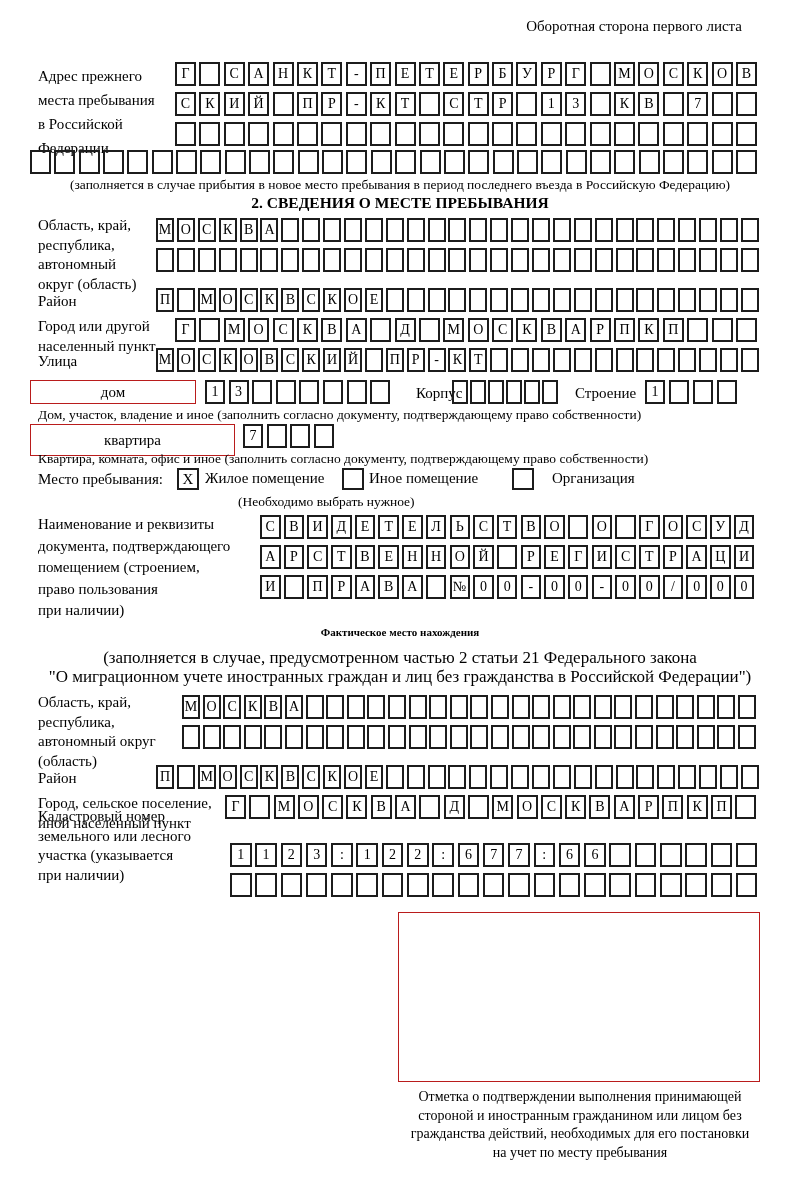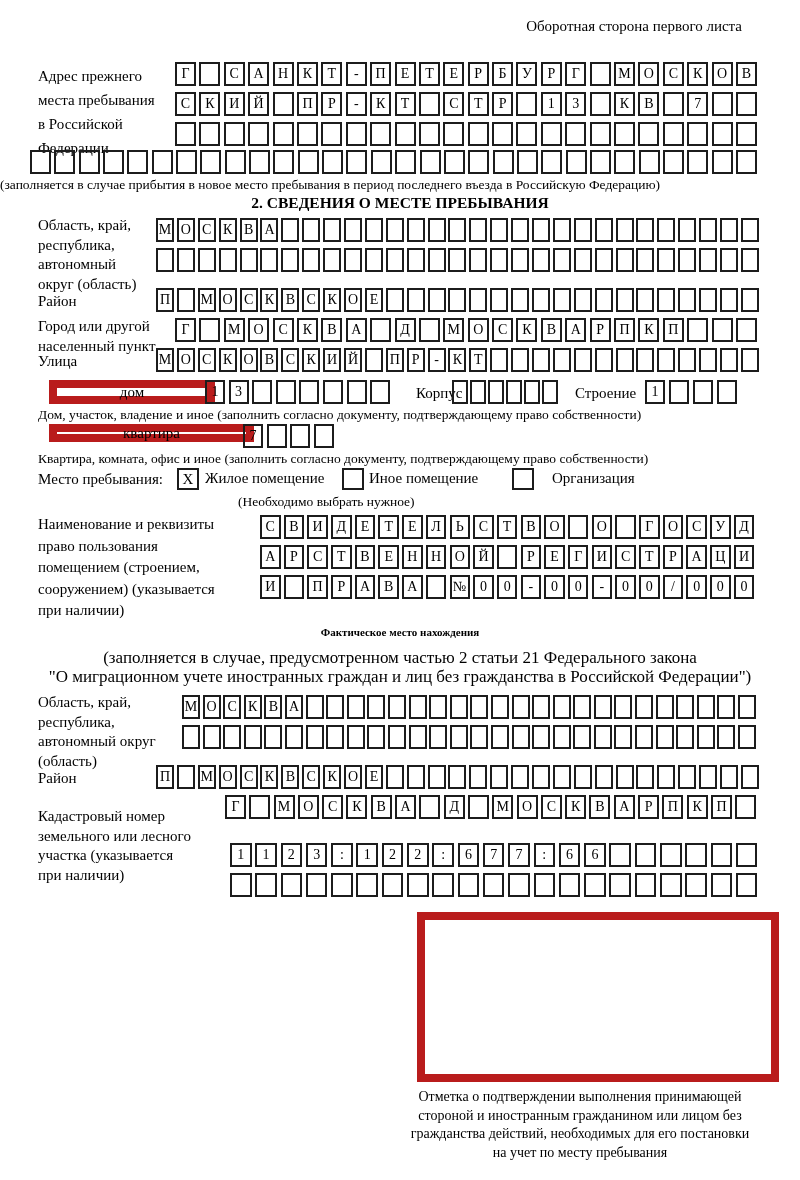--- a/index.html
+++ b/index.html
@@ -4,21 +4,21 @@
 <style>
   html,body{margin:0;padding:0;background:#fff;}
   #form{position:relative;width:800px;height:1180px;background:#fff;overflow:hidden;
         font-family:"Liberation Serif",serif;color:#000;}
   .label{position:absolute;font-size:15px;line-height:19.5px;font-family:Liberation Serif, serif;}
   .cap{position:absolute;font-size:13.5px;}
   .title{position:absolute;left:0;width:100%;text-align:center;font-weight:bold;font-size:15.5px;}
   .boxrow{position:absolute;display:flex;gap:var(--g,3.4px);}
   .cell{flex:0 0 var(--w,21px);height:var(--h,24px);border:2px solid #1c1c1c;box-sizing:border-box;
         display:flex;align-items:center;justify-content:center;font-size:14px;line-height:1;}
-  .rect{position:absolute;border:8px solid #b91c1c;box-sizing:border-box;margin-left:19px;}
+  .rect{position:absolute;border:1px solid #b91c1c;box-sizing:border-box;}
   .rect.named{display:flex;align-items:center;justify-content:center;font-size:15px;}
   .chk{position:absolute;width:22px;height:22px;border:2px solid #1c1c1c;box-sizing:border-box;
        display:flex;align-items:center;justify-content:center;font-size:15px;}
   .opt{position:absolute;font-size:15px;}
   .centerlines{position:absolute;text-align:center;font-size:17px;line-height:18.5px;}
 </style>
 </head>
 <body>
 
 <div id="form">
@@ -134,21 +134,21 @@
       <div class="cell"></div>
       <div class="cell"></div>
       <div class="cell"></div>
       <div class="cell"></div>
       <div class="cell"></div>
       <div class="cell"></div>
       <div class="cell"></div>
       <div class="cell"></div>
       <div class="cell"></div>
     </div>
-  <div class="cap" style="left:0;top:177px;width:100%;text-align:left">(заполняется в случае прибытия в новое место пребывания в период последнего въезда в Российскую Федерацию)</div>
+  <div class="cap" style="left:0;top:177px;width:100%;text-align:center">(заполняется в случае прибытия в новое место пребывания в период последнего въезда в Российскую Федерацию)</div>
 
   <div class="title" style="top:194px">2. СВЕДЕНИЯ О МЕСТЕ ПРЕБЫВАНИЯ</div>
 
   <div class="label" style="left:38px;top:216px">
       <div>Область, край,</div>
       <div>республика,</div>
       <div>автономный</div>
       <div>округ (область)</div>
     </div>
   <div class="boxrow" style="left:156px;top:218px;--w:18px;--g:2.9px">
@@ -333,43 +333,43 @@
     </div>
   <div class="label" style="left:575px;top:384px">Строение</div>
   <div class="boxrow" style="left:645px;top:380px;--w:20px;--g:4px">
       <div class="cell">1</div>
       <div class="cell"></div>
       <div class="cell"></div>
       <div class="cell"></div>
     </div>
   <div class="cap" style="left:38px;top:407px">Дом, участок, владение и иное (заполнить согласно документу, подтверждающему право собственности)</div>
 
-  <div class="rect named" style="left:30px;top:424px;width:205px;height:18px">квартира</div>
+  <div class="rect named" style="left:30px;top:424px;width:205px;height:32px">квартира</div>
   <div class="boxrow" style="left:243px;top:424px;--w:20px;--g:3.6px">
       <div class="cell">7</div>
       <div class="cell"></div>
       <div class="cell"></div>
       <div class="cell"></div>
     </div>
   <div class="cap" style="left:38px;top:451px">Квартира, комната, офис и иное (заполнить согласно документу, подтверждающему право собственности)</div>
 
   <div class="label" style="left:38px;top:470px">Место пребывания:</div>
   <div class="chk" style="left:177px;top:468px">X</div>
   <div class="opt" style="left:205px;top:470px">Жилое помещение</div>
   <div class="chk" style="left:342px;top:468px"></div>
   <div class="opt" style="left:369px;top:470px">Иное помещение</div>
   <div class="chk" style="left:512px;top:468px"></div>
   <div class="opt" style="left:552px;top:470px">Организация</div>
   <div class="cap" style="left:238px;top:494px">(Необходимо выбрать нужное)</div>
 
   <div class="label" style="left:38px;top:514px;line-height:21.5px">
       <div>Наименование и реквизиты</div>
+      <div>документа, подтверждающего</div>
+      <div>помещением (строением,</div>
       <div>право пользования</div>
-      <div>помещением (строением,</div>
-      <div>сооружением) (указывается</div>
       <div>при наличии)</div>
     </div>
   <div class="boxrow" style="left:260px;top:515px;--w:20.5px;--g:3.2px">
       <div class="cell">С</div>
       <div class="cell">В</div>
       <div class="cell">И</div>
       <div class="cell">Д</div>
       <div class="cell">Е</div>
       <div class="cell">Т</div>
       <div class="cell">Е</div>
@@ -534,20 +534,24 @@
       <div class="cell"></div>
       <div class="cell"></div>
       <div class="cell"></div>
       <div class="cell"></div>
       <div class="cell"></div>
       <div class="cell"></div>
       <div class="cell"></div>
       <div class="cell"></div>
     </div>
 
+  <div class="label" style="left:38px;top:794px">
+      <div>Город, сельское поселение,</div>
+      <div>иной населенный пункт</div>
+    </div>
   <div class="boxrow" style="left:225px;top:795px;--w:21px;--g:3.3px">
       <div class="cell">Г</div>
       <div class="cell"></div>
       <div class="cell">М</div>
       <div class="cell">О</div>
       <div class="cell">С</div>
       <div class="cell">К</div>
       <div class="cell">В</div>
       <div class="cell">А</div>
       <div class="cell"></div>

